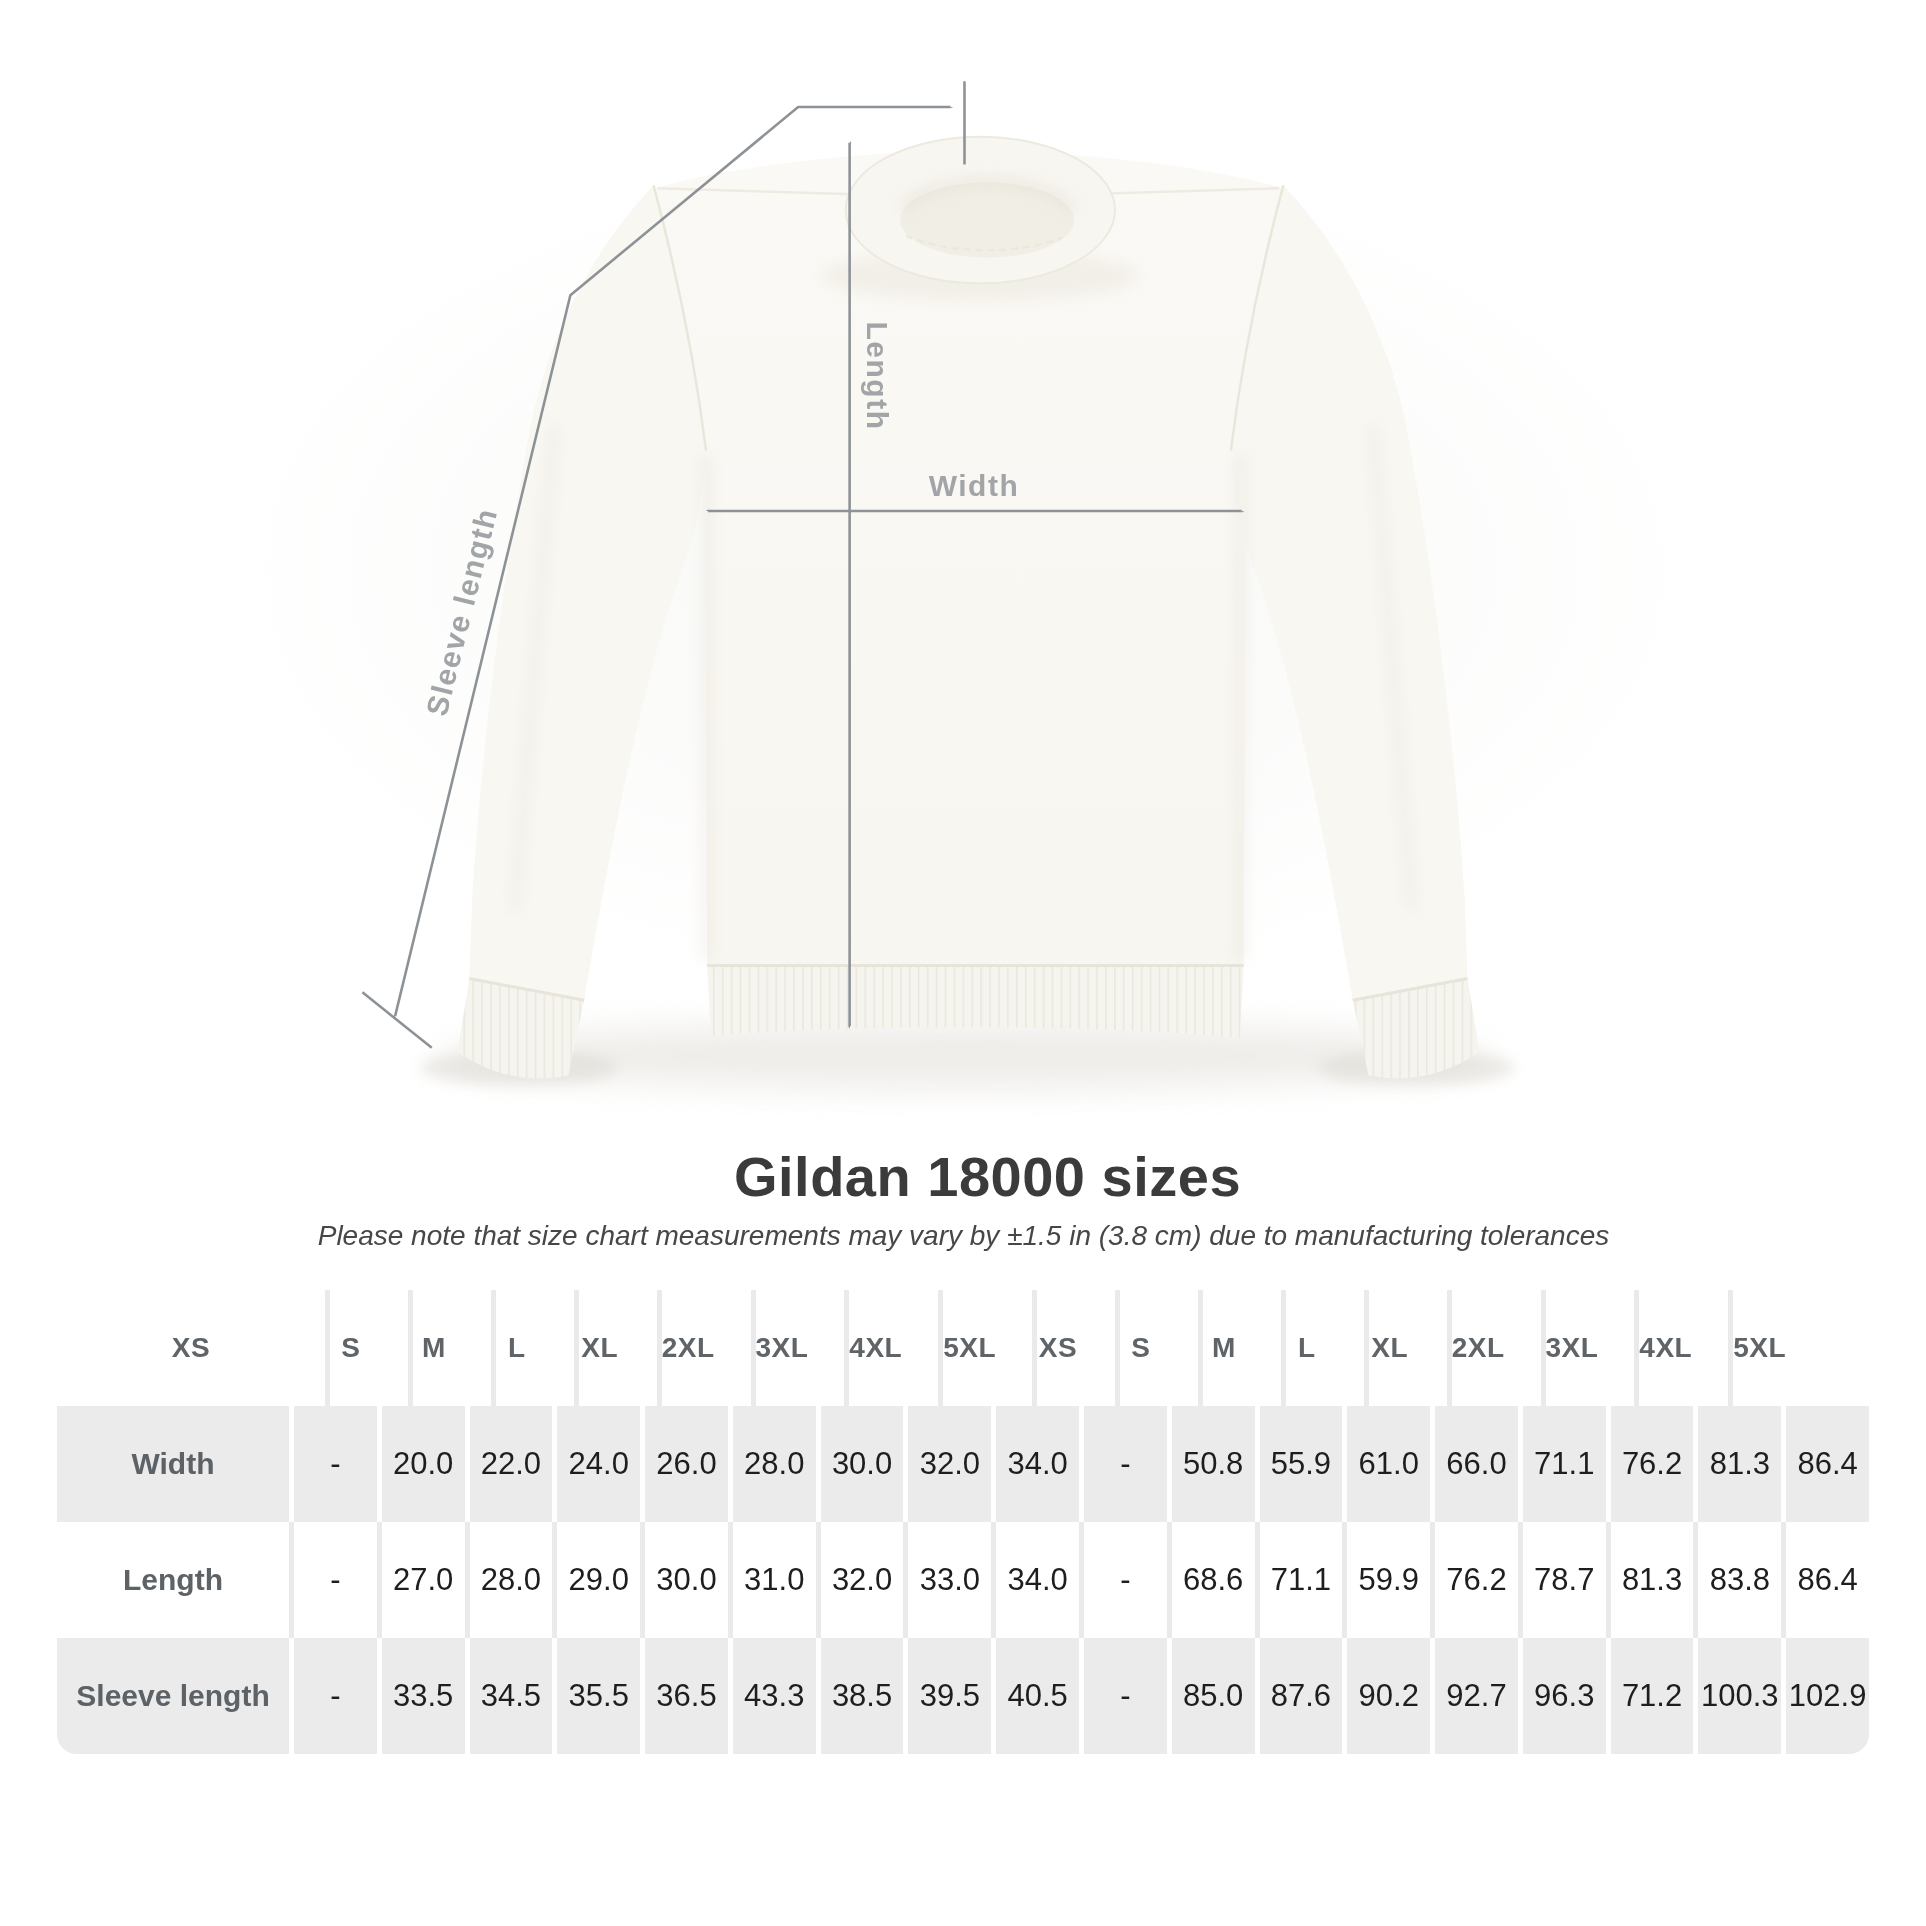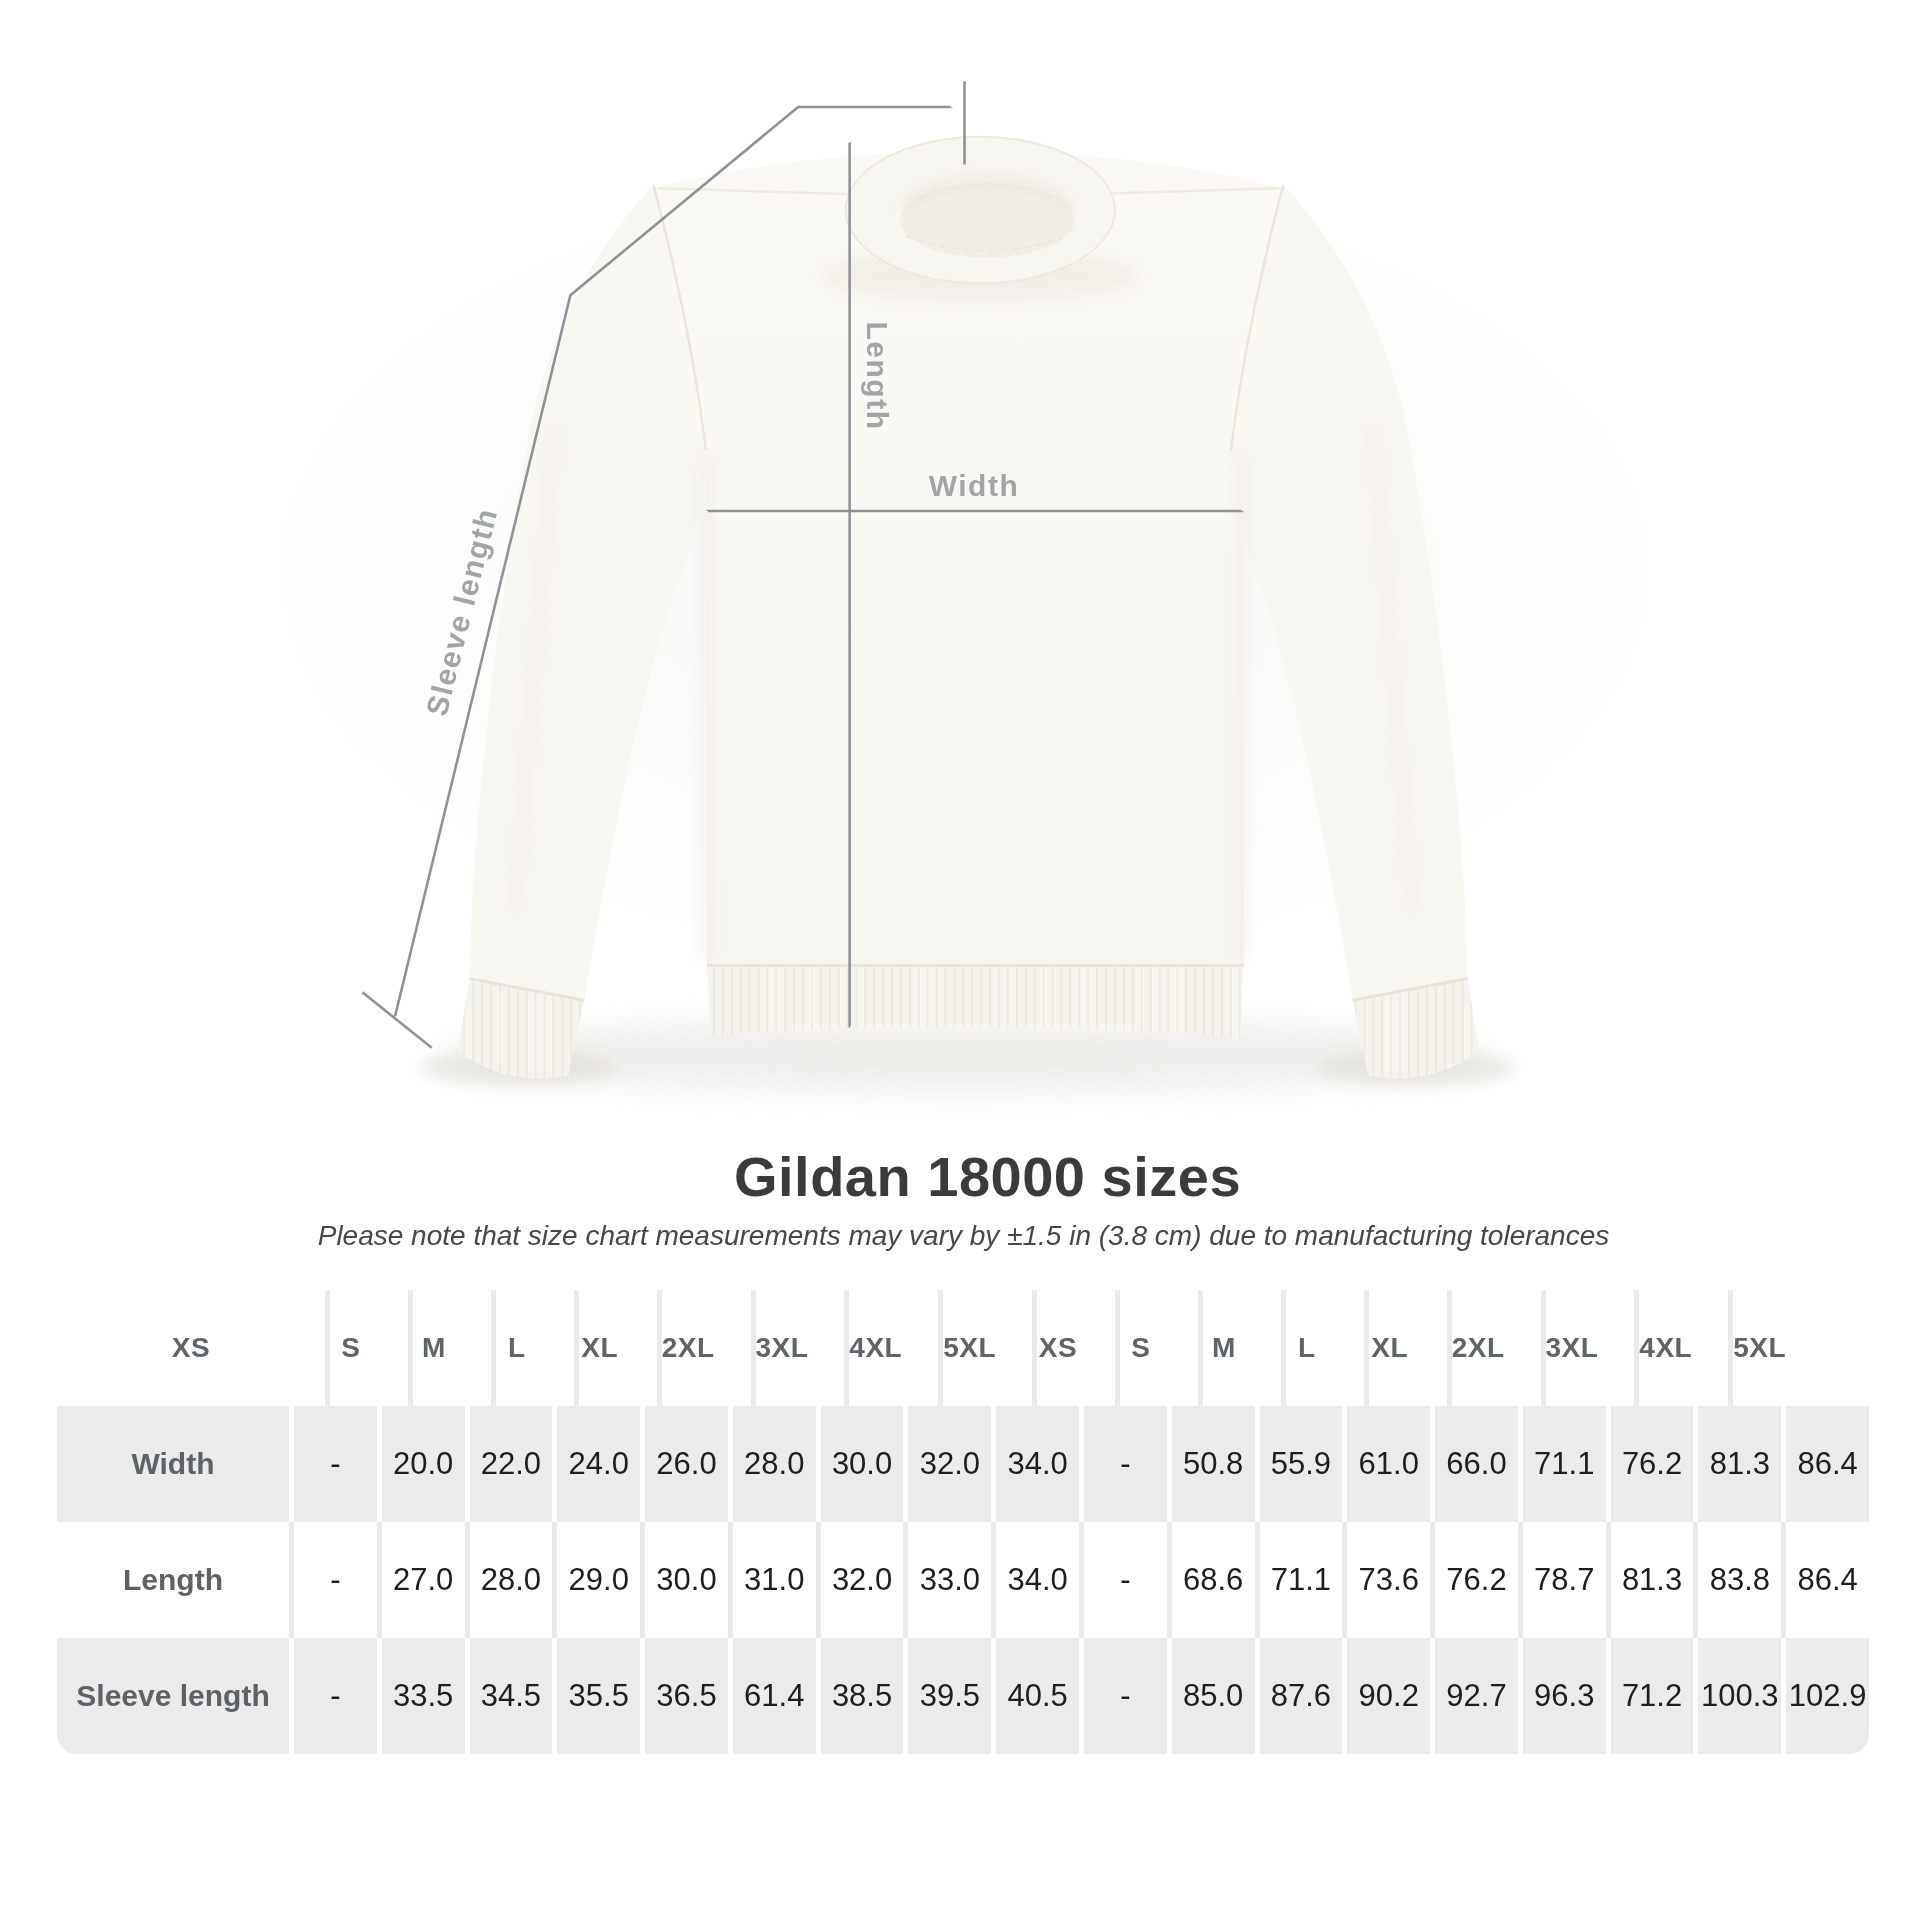--- a/index.html
+++ b/index.html
@@ -196,36 +196,36 @@
     <div class="c">28.0</div>
     <div class="c">29.0</div>
     <div class="c">30.0</div>
     <div class="c">31.0</div>
     <div class="c">32.0</div>
     <div class="c">33.0</div>
     <div class="c">34.0</div>
     <div class="c">-</div>
     <div class="c">68.6</div>
     <div class="c">71.1</div>
-    <div class="c">73.6</div>
+    <div class="c">59.9</div>
     <div class="c">76.2</div>
     <div class="c">78.7</div>
     <div class="c">81.3</div>
     <div class="c">83.8</div>
     <div class="c">86.4</div>
   </div>
 
   <div class="row gray last">
     <div class="c lab">Sleeve length</div>
     <div class="c">-</div>
     <div class="c">33.5</div>
     <div class="c">34.5</div>
     <div class="c">35.5</div>
     <div class="c">36.5</div>
-    <div class="c">61.4</div>
+    <div class="c">43.3</div>
     <div class="c">38.5</div>
     <div class="c">39.5</div>
     <div class="c">40.5</div>
     <div class="c">-</div>
     <div class="c">85.0</div>
     <div class="c">87.6</div>
     <div class="c">90.2</div>
     <div class="c">92.7</div>
     <div class="c">96.3</div>
     <div class="c">71.2</div>

